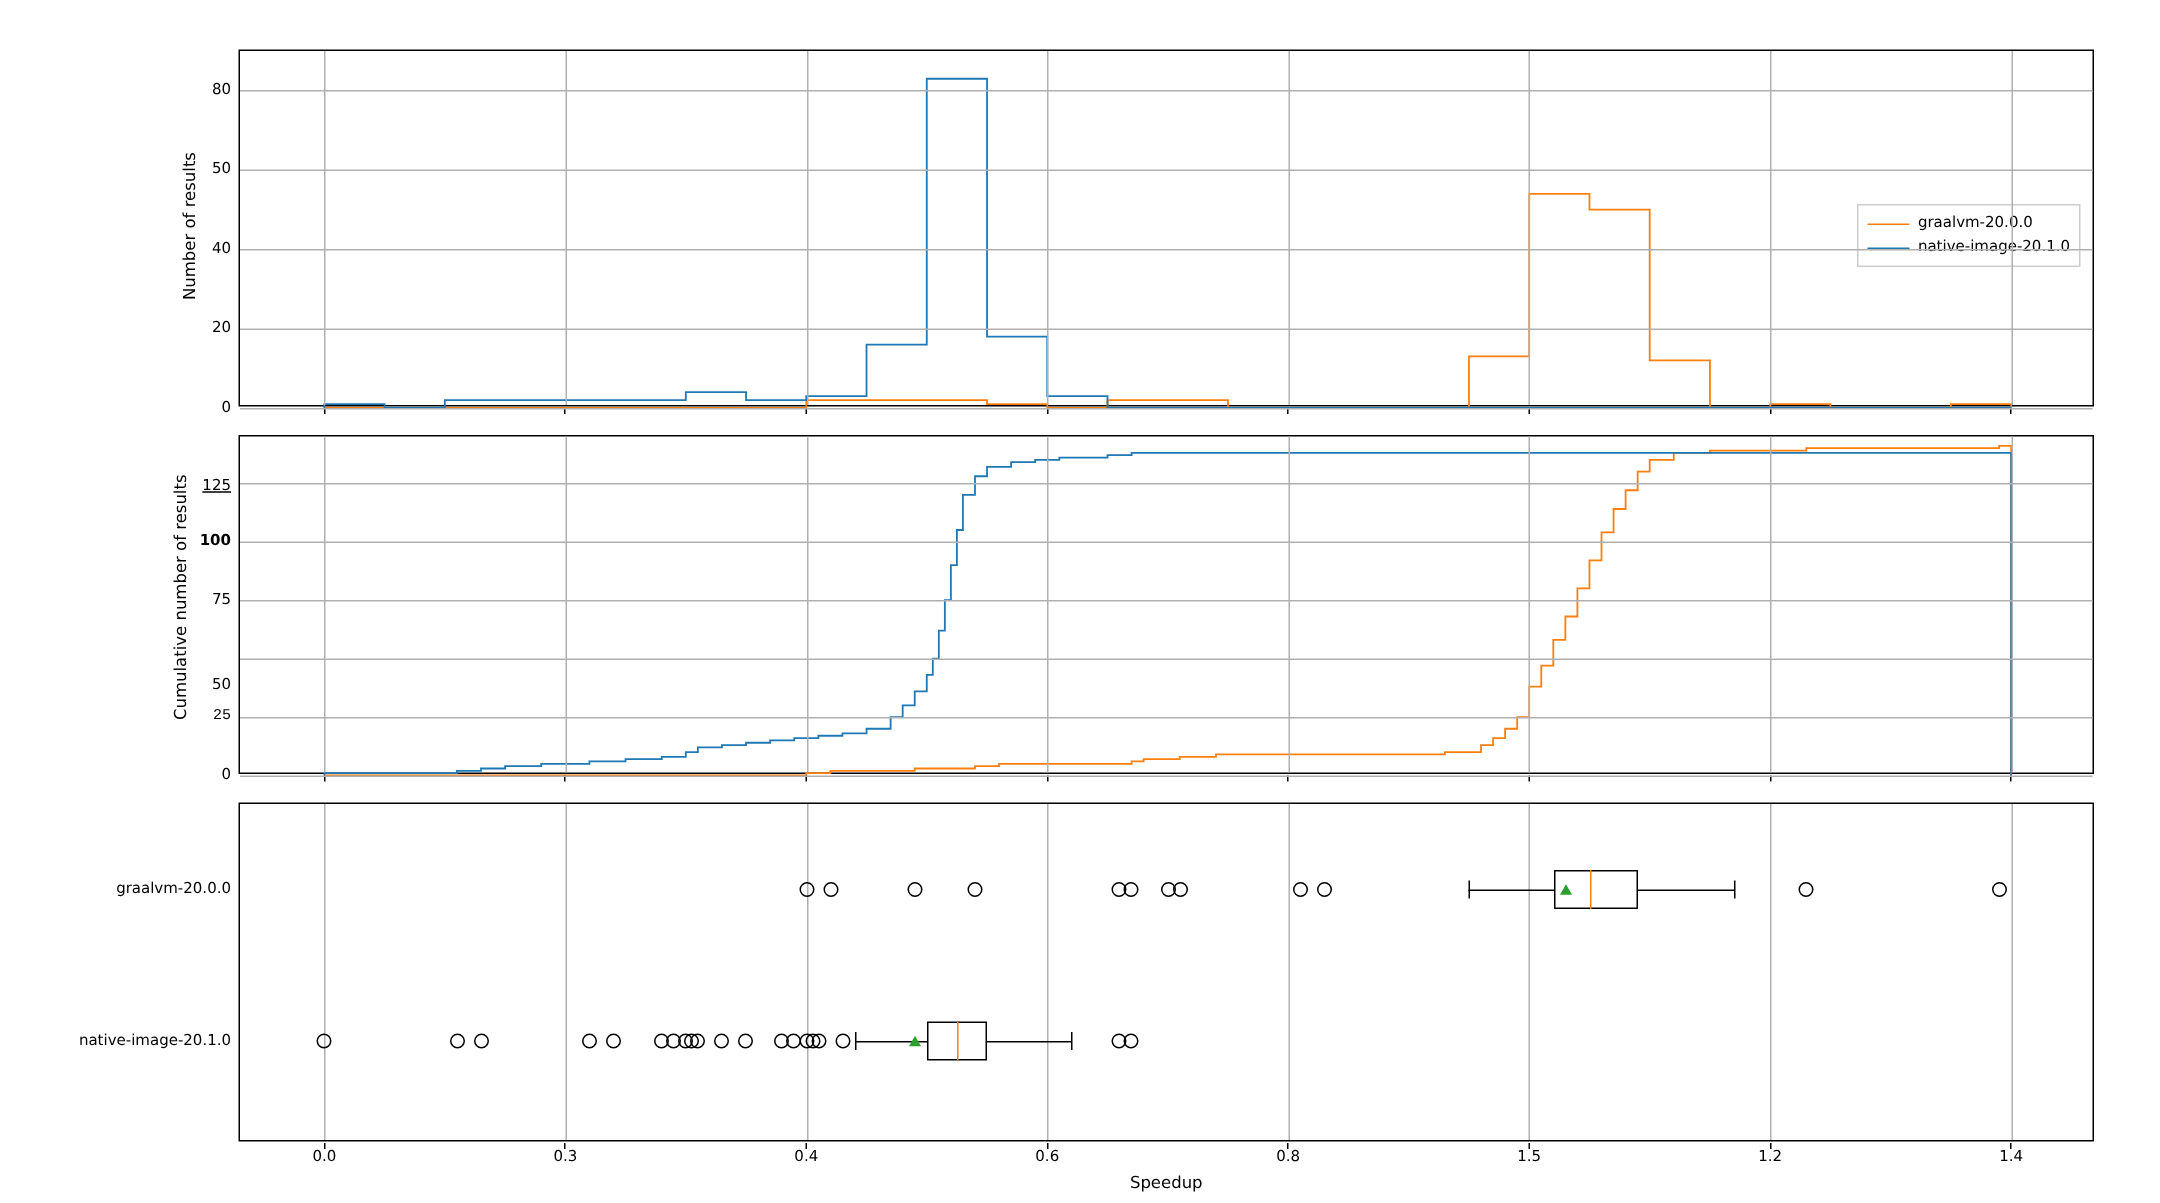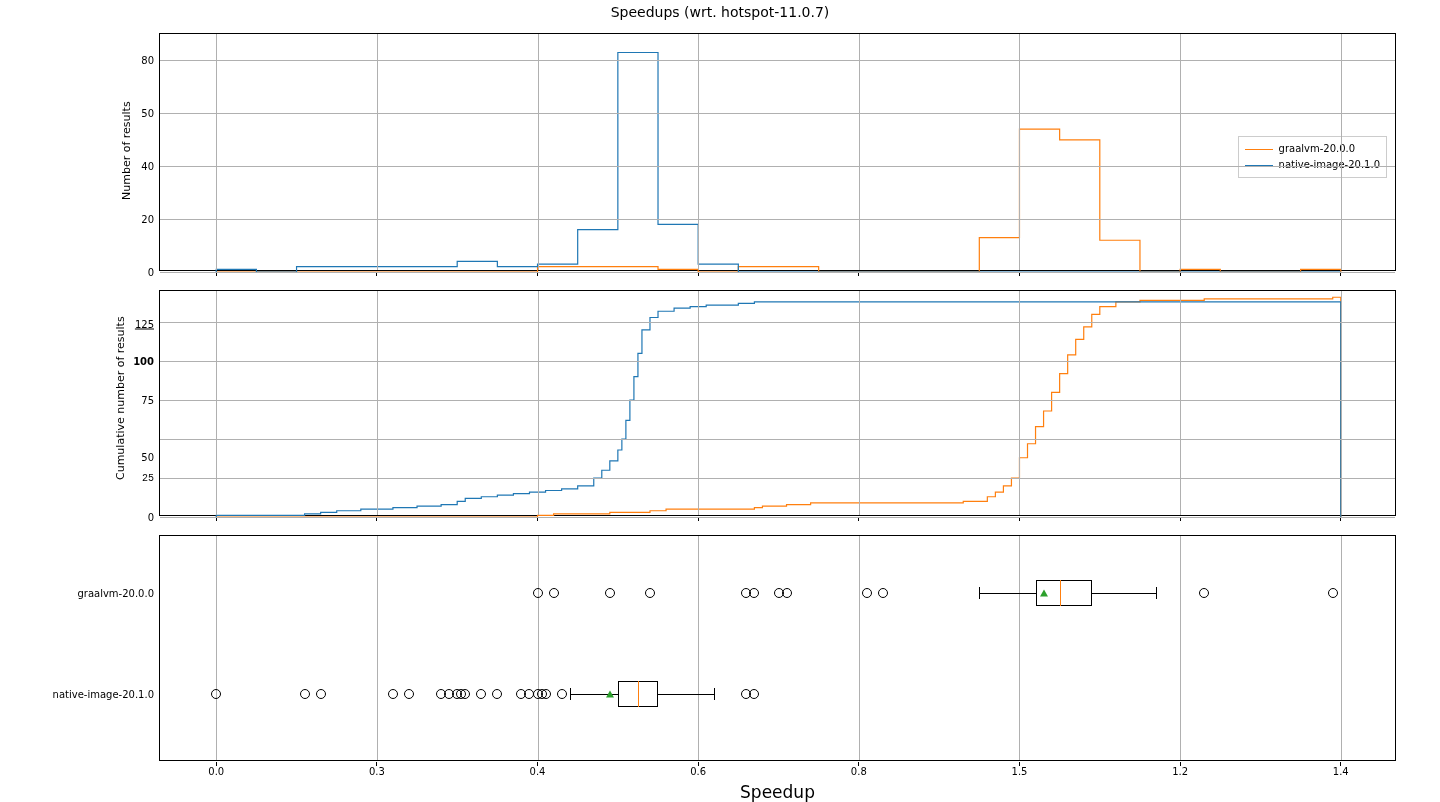--- a/index.html
+++ b/index.html
@@ -34,21 +34,21 @@
     position: absolute;
     transform: rotate(-90deg);
     transform-origin: left top;
     font-size: 11px;
     white-space: nowrap;
   }
   .xlabel {
     position: absolute;
     width: 100%;
     text-align: center;
-    font-size: 17px;
+    font-size: 11px;
   }
   .ytick-label {
     position: absolute;
     right: 100%;
     margin-right: 6px;
     transform: translateY(-50%);
     font-size: 10px;
     white-space: nowrap;
   }
   .xtick-label {
@@ -143,21 +143,20 @@
     border-bottom: 7px solid #2ca02c;
     transform: translate(-50%, -50%);
   }
   .tick-mark { position:absolute; background:#000; }
 </style>
 </head>
 <body>
 
 <div class="figure">
 
-  <div class="title">Speedups (wrt. hotspot-11.0.7)</div>
 
   <div id="panel1" class="panel" style="left:159px; top:33px; width:1237px; height:238px;">
     <svg class="series" id="svg1" width="1237" height="238">
         <path d="M 56.22727272727273 238 L 56.22727272727273 238 L 96.38961038961038 238 L 96.38961038961038 238 L 136.55194805194807 238 L 136.55194805194807 238 L 176.7142857142857 238 L 176.7142857142857 238 L 216.87662337662337 238 L 216.87662337662337 238 L 257.038961038961 238 L 257.038961038961 238 L 297.2012987012987 238 L 297.2012987012987 238 L 337.3636363636363 238 L 337.3636363636363 238 L 377.525974025974 238 L 377.525974025974 232.7111111111111 L 417.68831168831167 232.7111111111111 L 417.68831168831167 232.7111111111111 L 457.85064935064935 232.7111111111111 L 457.85064935064935 232.7111111111111 L 498.0129870129871 232.7111111111111 L 498.0129870129871 235.35555555555555 L 538.1753246753245 235.35555555555555 L 538.1753246753245 238 L 578.3376623376623 238 L 578.3376623376623 232.7111111111111 L 618.5 232.7111111111111 L 618.5 232.7111111111111 L 658.6623376623378 232.7111111111111 L 658.6623376623378 238 L 698.8246753246754 238 L 698.8246753246754 238 L 738.9870129870129 238 L 738.9870129870129 238 L 779.1493506493506 238 L 779.1493506493506 238 L 819.3116883116883 238 L 819.3116883116883 203.62222222222223 L 859.4740259740261 203.62222222222223 L 859.4740259740261 95.20000000000002 L 899.6363636363636 95.20000000000002 L 899.6363636363636 105.77777777777777 L 939.7987012987014 105.77777777777777 L 939.7987012987014 206.26666666666665 L 979.9610389610389 206.26666666666665 L 979.9610389610389 238 L 1020.1233766233767 238 L 1020.1233766233767 235.35555555555555 L 1060.2857142857144 235.35555555555555 L 1060.2857142857144 238 L 1100.448051948052 238 L 1100.448051948052 238 L 1140.6103896103898 238 L 1140.6103896103898 235.35555555555555 L 1180.7727272727273 235.35555555555555 L 1180.7727272727273 238" fill="none" stroke="#ff7f0e" stroke-width="1.2"></path>
         <path d="M 56.22727272727273 238 L 56.22727272727273 235.35555555555555 L 96.38961038961038 235.35555555555555 L 96.38961038961038 238 L 136.55194805194807 238 L 136.55194805194807 232.7111111111111 L 176.7142857142857 232.7111111111111 L 176.7142857142857 232.7111111111111 L 216.87662337662337 232.7111111111111 L 216.87662337662337 232.7111111111111 L 257.038961038961 232.7111111111111 L 257.038961038961 232.7111111111111 L 297.2012987012987 232.7111111111111 L 297.2012987012987 227.42222222222222 L 337.3636363636363 227.42222222222222 L 337.3636363636363 232.7111111111111 L 377.525974025974 232.7111111111111 L 377.525974025974 230.06666666666666 L 417.68831168831167 230.06666666666666 L 417.68831168831167 195.6888888888889 L 457.85064935064935 195.6888888888889 L 457.85064935064935 18.51111111111109 L 498.0129870129871 18.51111111111109 L 498.0129870129871 190.4 L 538.1753246753245 190.4 L 538.1753246753245 230.06666666666666 L 578.3376623376623 230.06666666666666 L 578.3376623376623 238 L 618.5 238 L 618.5 238 L 658.6623376623378 238 L 658.6623376623378 238 L 698.8246753246754 238 L 698.8246753246754 238 L 738.9870129870129 238 L 738.9870129870129 238 L 779.1493506493506 238 L 779.1493506493506 238 L 819.3116883116883 238 L 819.3116883116883 238 L 859.4740259740261 238 L 859.4740259740261 238 L 899.6363636363636 238 L 899.6363636363636 238 L 939.7987012987014 238 L 939.7987012987014 238 L 979.9610389610389 238 L 979.9610389610389 238 L 1020.1233766233767 238 L 1020.1233766233767 238 L 1060.2857142857144 238 L 1060.2857142857144 238 L 1100.448051948052 238 L 1100.448051948052 238 L 1140.6103896103898 238 L 1140.6103896103898 238 L 1180.7727272727273 238 L 1180.7727272727273 238" fill="none" stroke="#1f77b4" stroke-width="1.2"></path>
       </svg>
 
     <div class="legend" style="right:8px; top:102px;">
       <div class="legend-row">
         <div class="legend-swatch" style="border-color:#ff7f0e;"></div>

